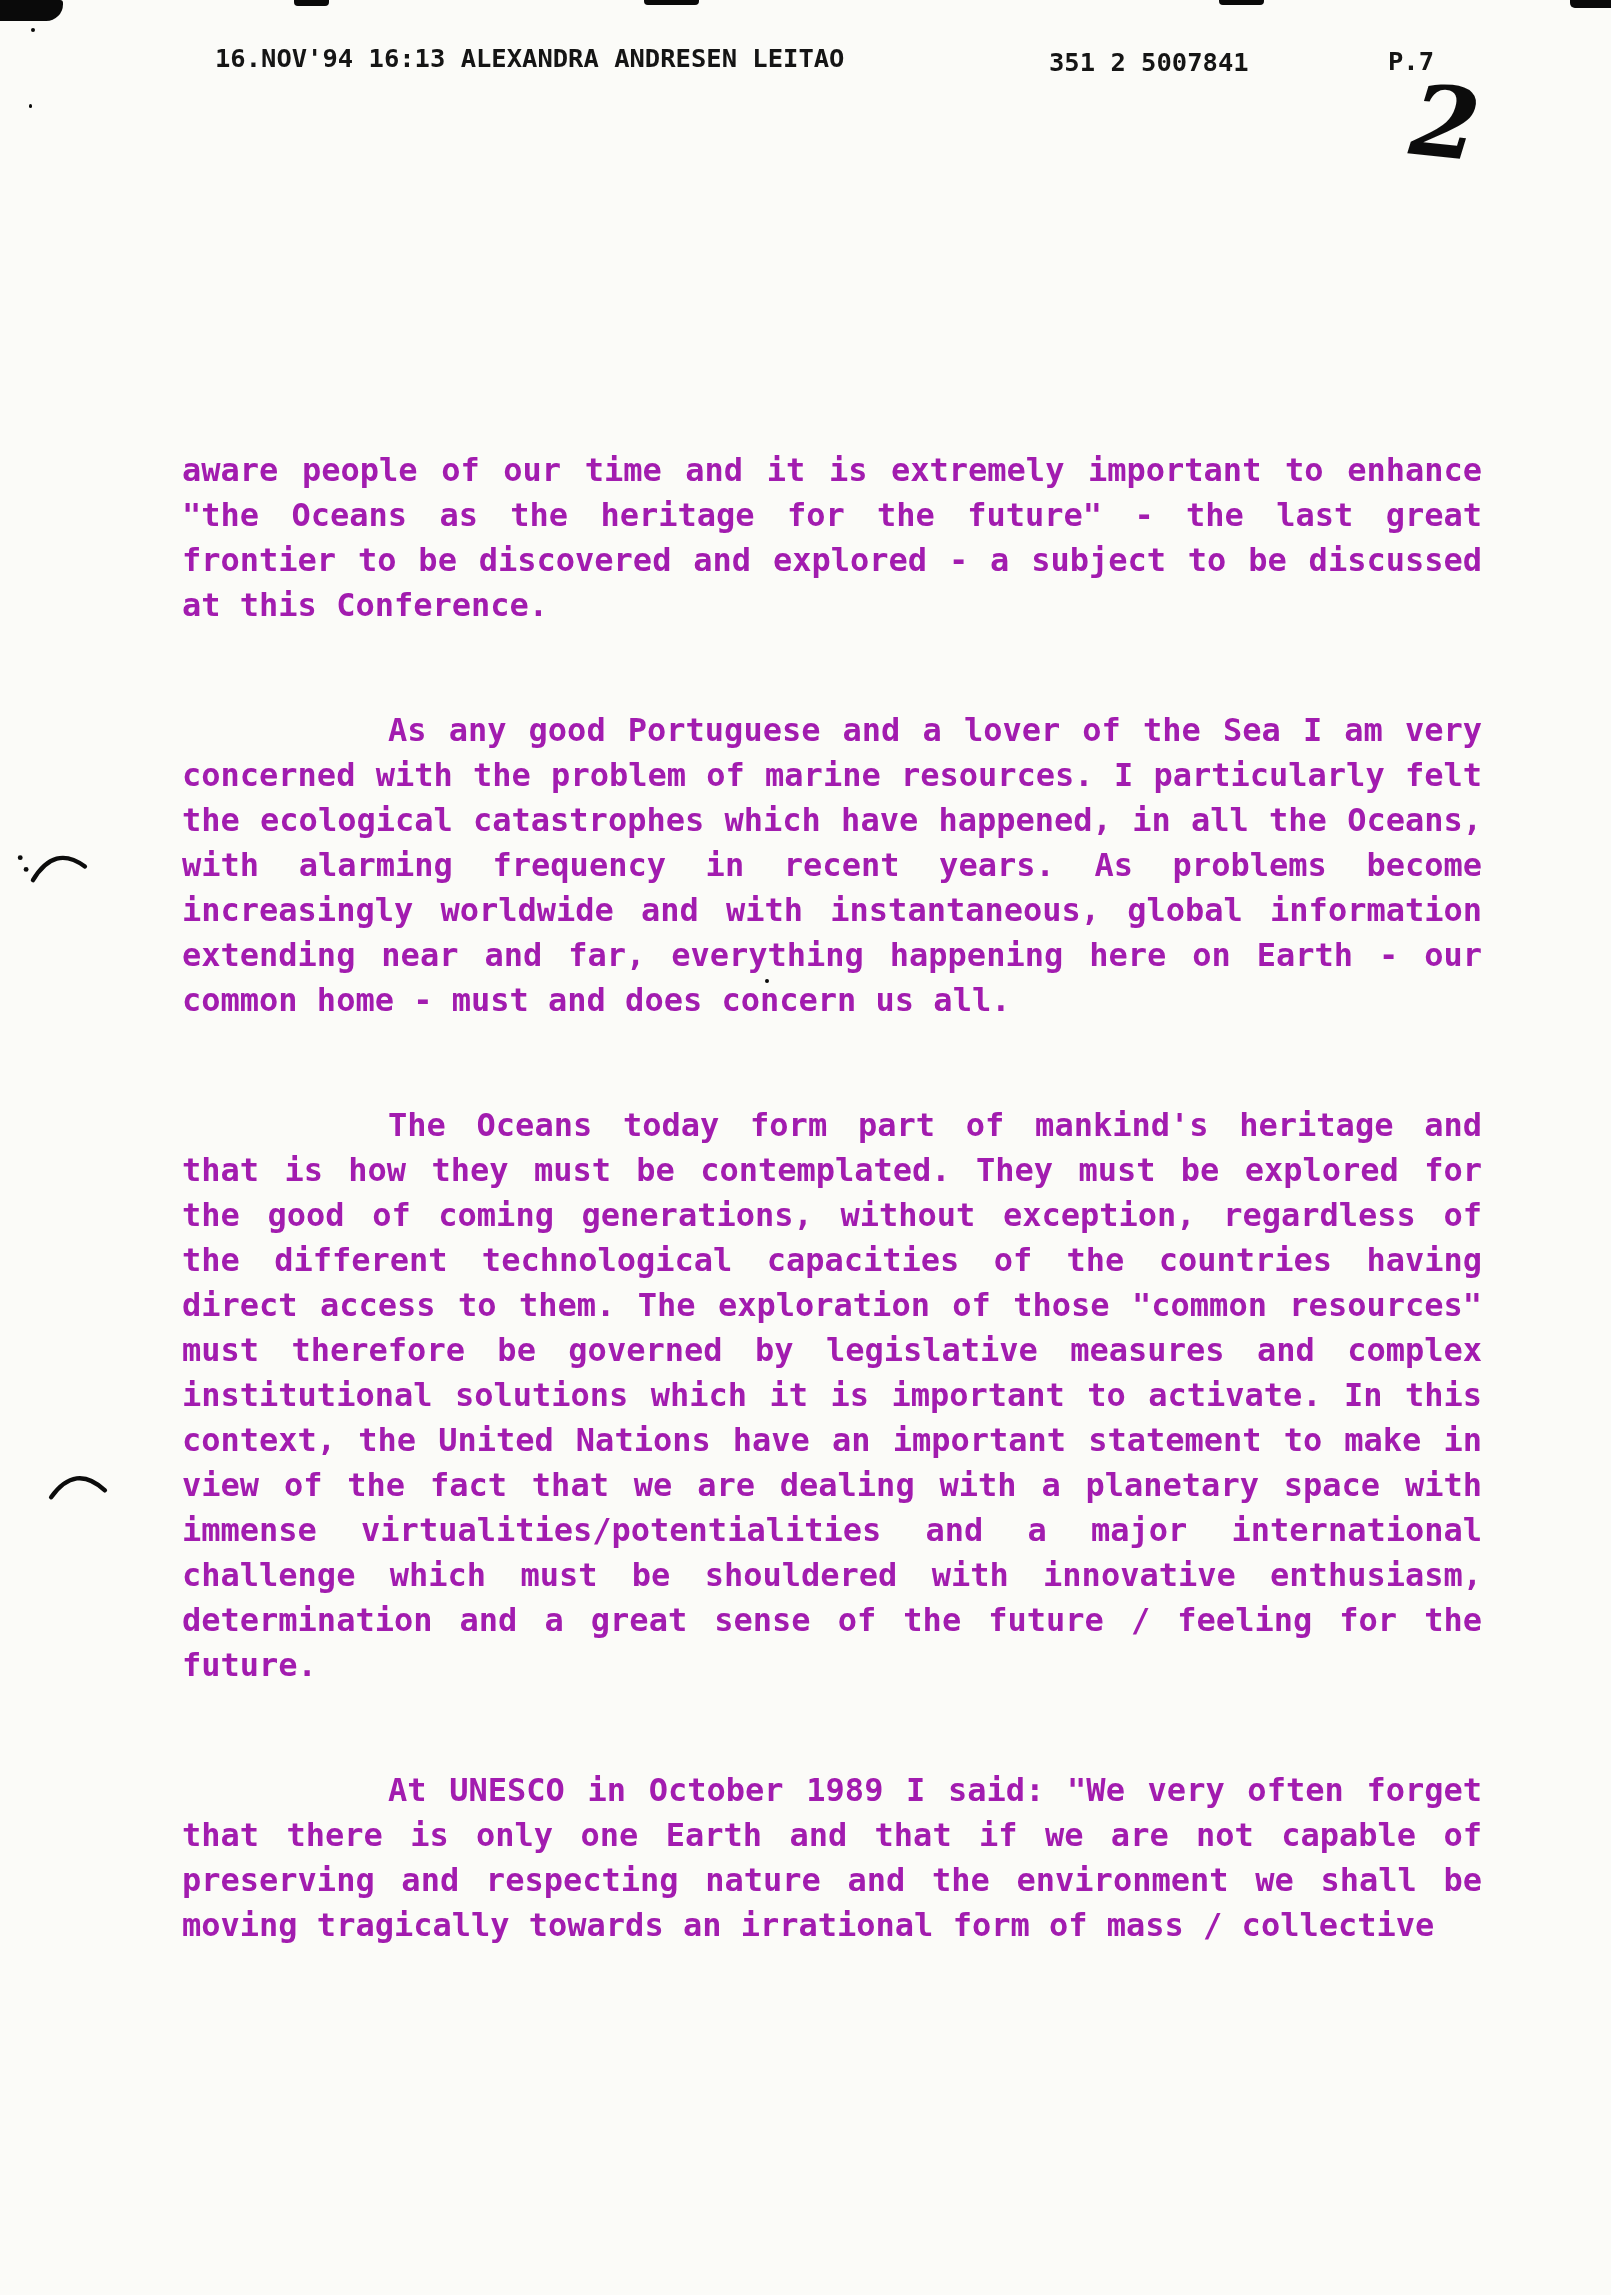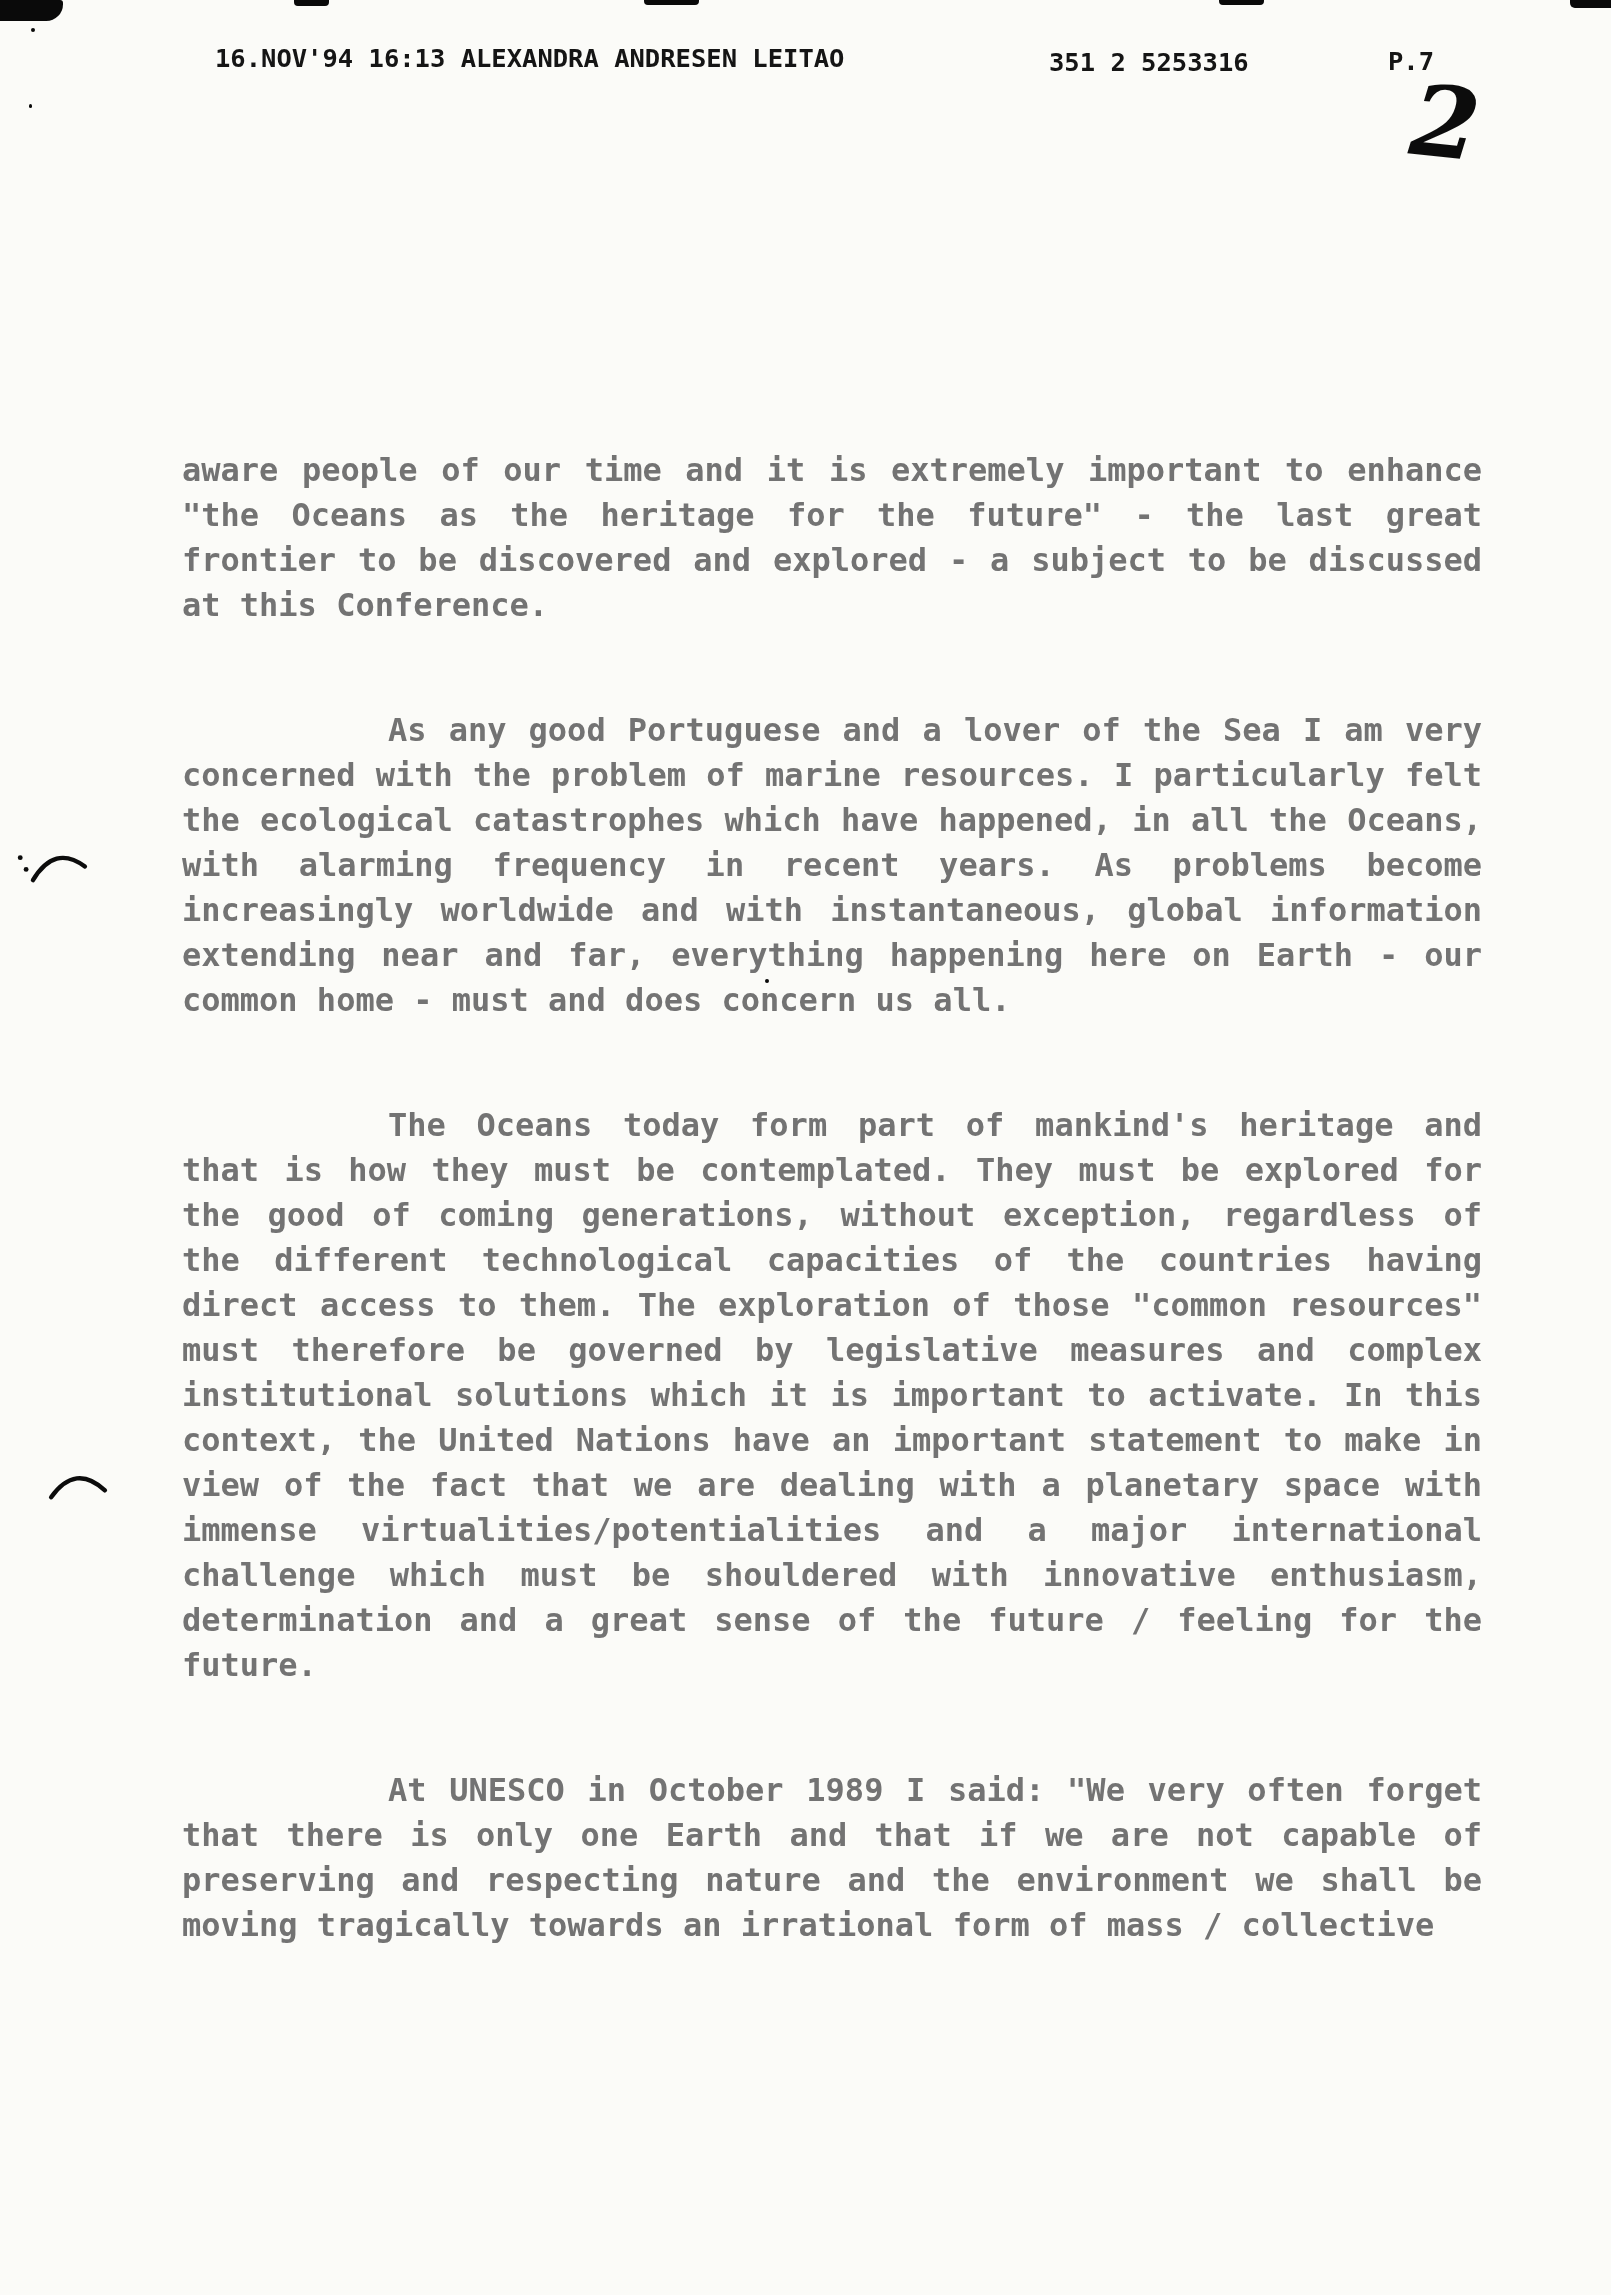--- a/index.html
+++ b/index.html
@@ -51,21 +51,21 @@
   .body-text {
     position: absolute;
     left: 182px;
     top: 448px;
     width: 1300px;
     font-size: 32px;
     line-height: 45px;
     font-weight: bold;
     text-align: justify;
     letter-spacing: 0;
-    color: #737373;
+    color: #a21caf;
   }
   .body-text p { margin: 0 0 80px 0; }
   .body-text p.indent { text-indent: 206px; }
   .body-text p:last-child { margin-bottom: 8px; }
 
   
   .artifact { position: absolute; background: #0a0a0a; }
   .a-corner    { left: 0;     top: 0;    width: 63px; height: 20.6px; border-radius: 0 2.9px 16.7px 0; }
   .a-dash-1    { left: 294px; top: 0;    width: 35px;  height: 6.4px; border-radius: 0 0 3.9px 3.9px; }
   .a-dash-2    { left: 644px;top: 0;    width: 55px; height: 5.4px; border-radius: 0 0 3.9px 3.9px; }
@@ -89,21 +89,21 @@
   <div class="artifact a-dash-1"></div>
   <div class="artifact a-dash-2"></div>
   <div class="artifact a-dash-3"></div>
   <div class="artifact a-dash-4"></div>
   <div class="artifact a-dot-1"></div>
   <div class="artifact a-dot-2"></div>
   <div class="artifact a-dot-3"></div>
 
   <header class="fax-header">
     <span class="h-left">16.NOV'94 16:13 ALEXANDRA ANDRESEN LEITAO</span>
-    <span class="h-mid">351 2 5253316</span>
+    <span class="h-mid">351 2 5007841</span>
     <span class="h-right">P.7</span>
   </header>
 
   <div class="handwritten-2">2</div>
 
   <div class="pen-mark pen-mark-1">
     <svg width="84" height="49" viewBox="0 0 170 100" xmlns="http://www.w3.org/2000/svg">
       <circle cx="12" cy="34" r="5" fill="#0c0c0c"></circle>
       <circle cx="24" cy="58" r="5" fill="#0c0c0c"></circle>
       <path d="M38 80 Q82 6 144 52" stroke="#0c0c0c" stroke-width="9" fill="none" stroke-linecap="round"></path>

